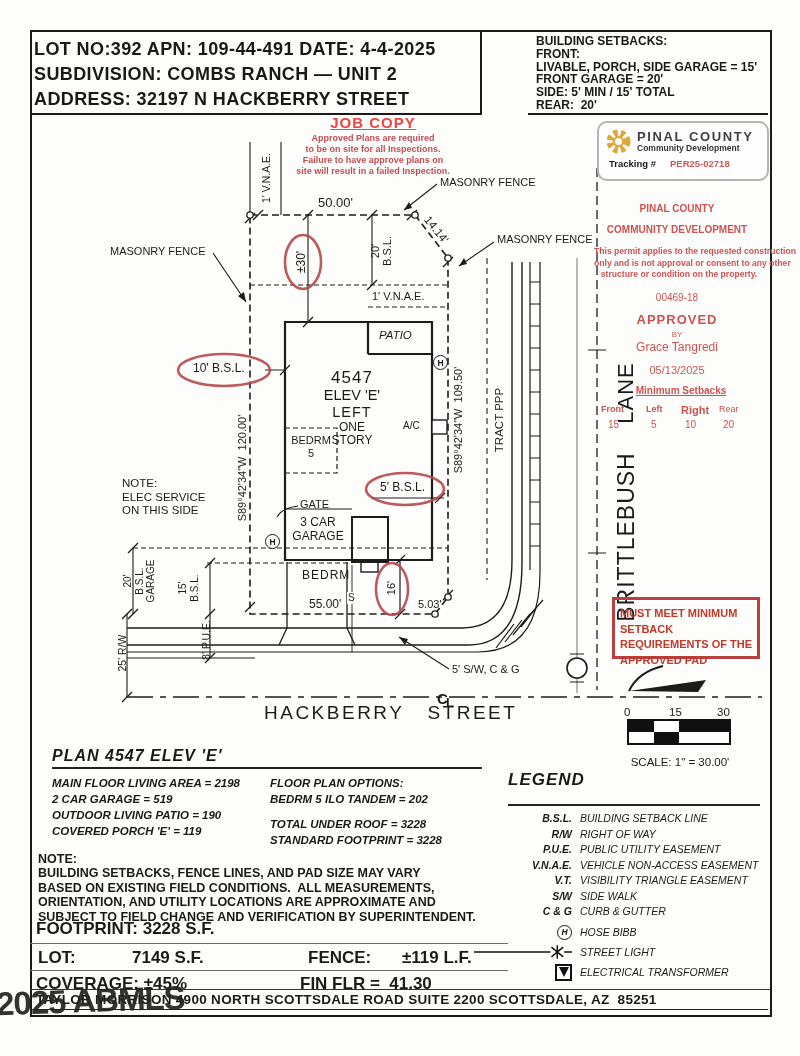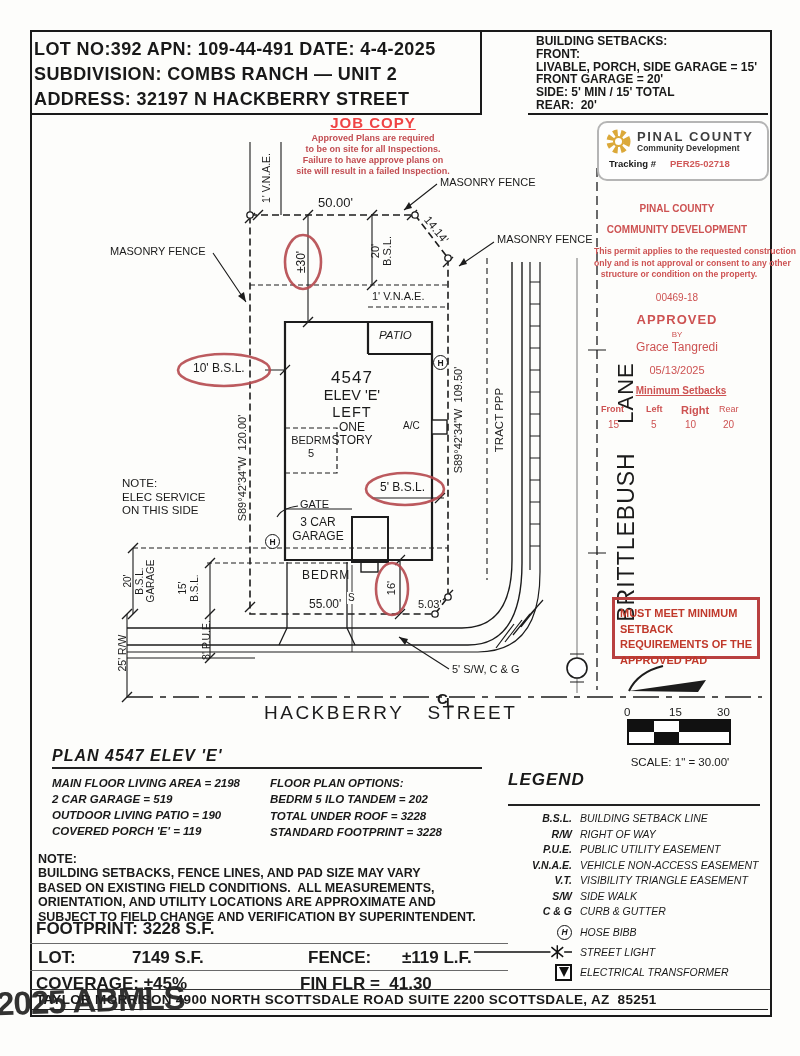--- a/index.html
+++ b/index.html
@@ -328,21 +328,21 @@
   <div class="plan-blk">
     <div class="title">PLAN 4547 ELEV 'E'</div>
     <div class="plan-cols">
       <div class="c1">MAIN FLOOR LIVING AREA = 2198
 2 CAR GARAGE = 519
 OUTDOOR LIVING PATIO = 190
 COVERED PORCH 'E' = 119</div>
       <div>
         <div class="c2">FLOOR PLAN OPTIONS:
 BEDRM 5 ILO TANDEM = 202</div>
-        <div class="c2" style="margin-top:1px;">TOTAL UNDER ROOF = 3228
+        <div class="c2" style="margin-top:9px;">TOTAL UNDER ROOF = 3228
 STANDARD FOOTPRINT = 3228</div>
       </div>
     </div>
   </div>
 
   <div class="note-blk">NOTE:
 BUILDING SETBACKS, FENCE LINES, AND PAD SIZE MAY VARY
 BASED ON EXISTING FIELD CONDITIONS.  ALL MEASUREMENTS,
 ORIENTATION, AND UTILITY LOCATIONS ARE APPROXIMATE AND
 SUBJECT TO FIELD CHANGE AND VERIFICATION BY SUPERINTENDENT.</div>

